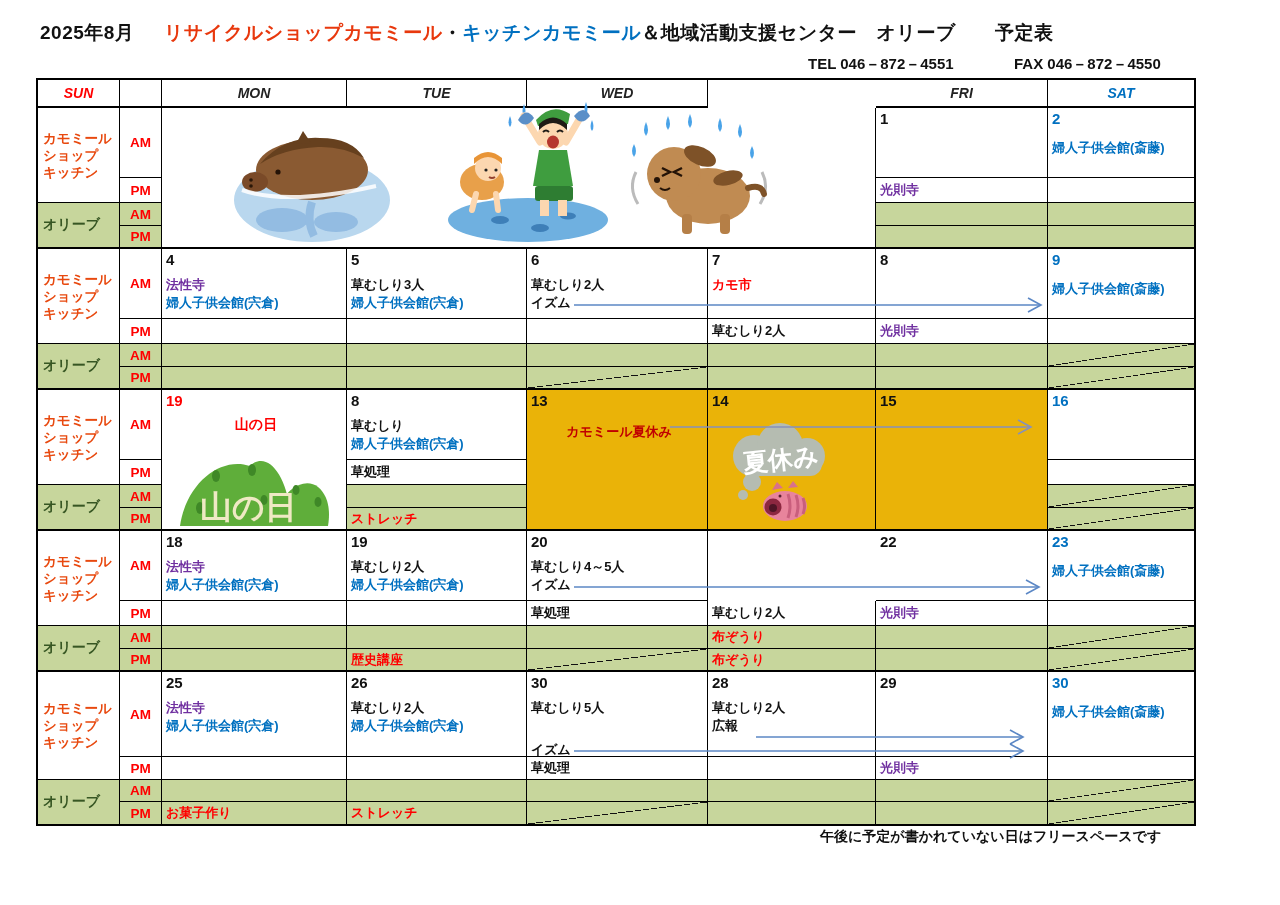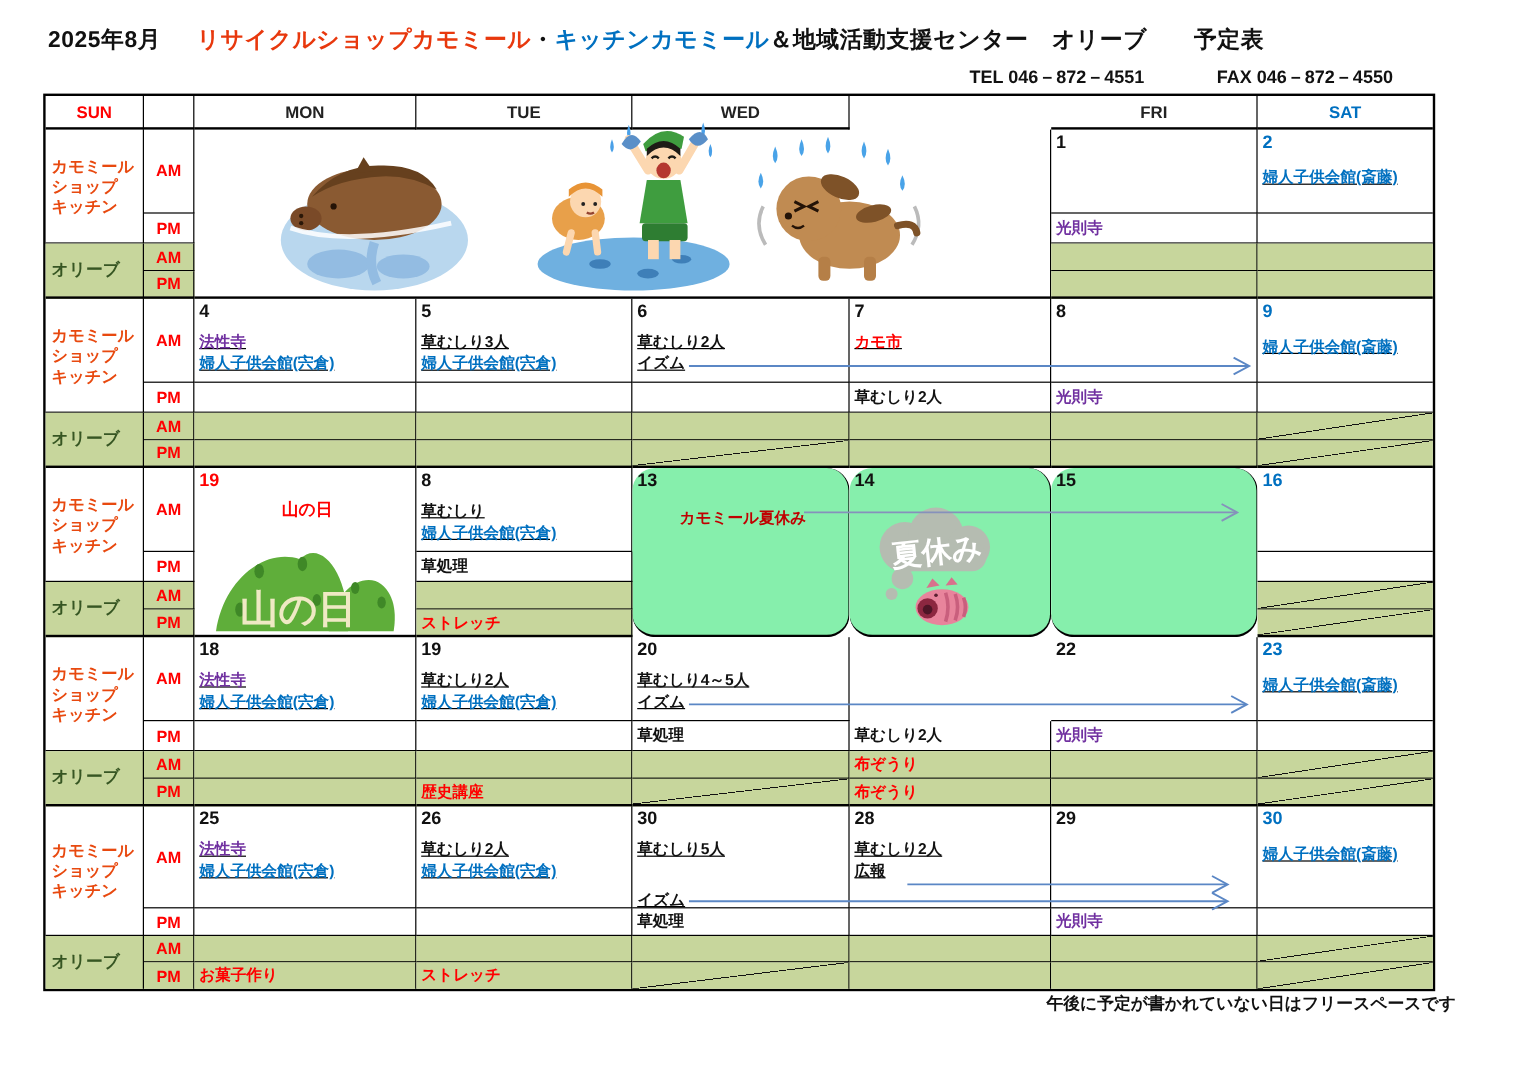--- a/index.html
+++ b/index.html
@@ -14,43 +14,43 @@
   
   .grid{position:absolute;left:36px;top:78px;width:1156px;height:744px;border:2px solid #000;
         display:grid;font-weight:bold;
         grid-template-columns:82px 42px 185px 180px 181px 168px 172px 146px;
         grid-template-rows:28px 70px 25px 23px 23px 70px 25px 23px 23px 70px 25px 23px 23px 70px 25px 23px 23px 85px 23px 22px 22px;}
   .cell{position:relative;border-right:1px solid #000;border-bottom:1px solid #000;box-sizing:border-box;}
   .lc{border-right:none;}
   .lr{border-bottom:none;}
   .wk{border-bottom-width:2px;}
   .g{background:#c7d69c;}
-  .o{background:#86efac;border-radius:19px;}
+  .o{background:#eab308;}
   .diag{background-image:linear-gradient(to bottom right,transparent 49.2%,#111 49.2%,#111 51%,transparent 51%);}
-  .hd{display:flex;align-items:center;justify-content:center;font-size:14px;color:#222;border-bottom-width:2px;}
+  .hd{display:flex;align-items:center;justify-content:center;font-size:14px;color:#222;border-bottom-width:2px;font-style:italic;}
   .hd.sun{color:#f00;}
   .hd.sat{color:#0070c0;}
   .shopL{color:#e8490f;font-size:13.5px;line-height:17px;display:flex;flex-direction:column;justify-content:center;padding-left:5px;}
   .olvL{color:#375623;font-size:14px;display:flex;align-items:center;padding-left:5px;}
   .ap{color:#f00;font-size:13.5px;display:flex;align-items:center;justify-content:center;}
   .dn{font-size:15px;line-height:17px;padding:2px 0 0 4px;color:#111;}
   .dn.blue{color:#0070c0;}
   .dn.red{color:#f00;}
-  .evs{margin-top:8px;text-decoration:underline;}
+  .evs{margin-top:8px;}
   .ev{font-size:13px;line-height:18px;padding-left:4px;white-space:nowrap;color:#111;}
   .gap{margin-top:24px;}
   .pmt{display:flex;align-items:center;font-size:13px;padding-left:4px;white-space:nowrap;color:#111;}
   .t-p{color:#7030a0;}
   .t-b{color:#0070c0;}
   .t-r{color:#f00;}
   .t-dr{color:#c00000;}
   .center{ text-align:center;}
   .illus{position:absolute;z-index:3;}
   .arrow{position:absolute;z-index:5;}
-  .note{position:absolute;left:872px;top:828px;font-size:14px;font-weight:bold;color:#111;white-space:nowrap;}
+  .note{position:absolute;left:820px;top:828px;font-size:14px;font-weight:bold;color:#111;white-space:nowrap;}
   .vac{font-size:13px;margin-top:14px;}
   .mt-cell{display:flex;flex-direction:column;}
   .yamanohi-ttl{font-size:14px;margin-top:6px;}
 </style>
 </head>
 <body>
 
 <div class="page">
 
   <div class="title">

